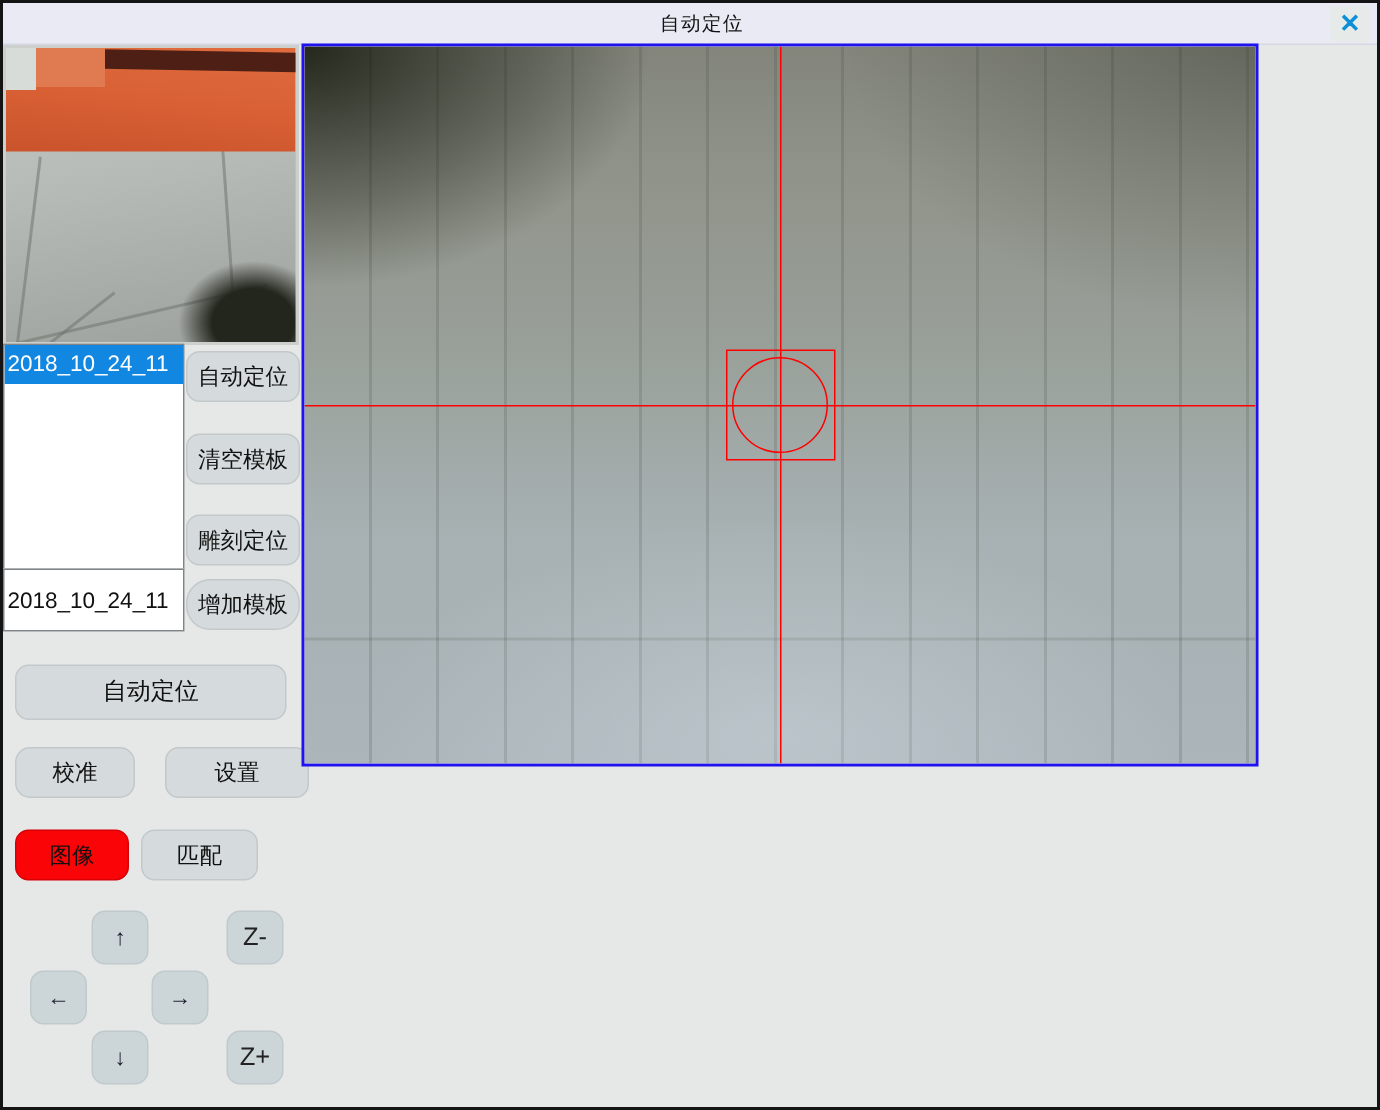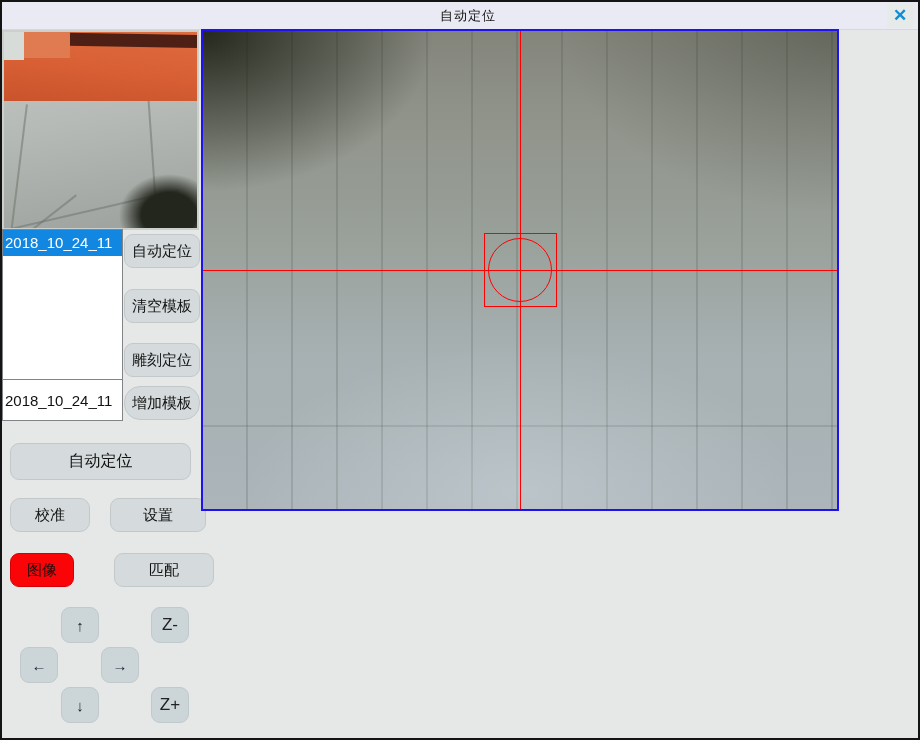--- a/index.html
+++ b/index.html
@@ -60,23 +60,23 @@
     position:absolute; display:flex; align-items:center; justify-content:center;
     background:#d5dbdc; border:1px solid #c3c9ca; border-radius:9px;
     font-size:15px; color:#111; cursor:pointer; font-family:"Liberation Sans", sans-serif;
   }
   .tpl-btn { left:122px; width:76px; height:34px; }
   .btn-delete { top:232px; } .btn-clear { top:287px; }
   .btn-engrave { top:341px; } .btn-add { top:384px;border-radius:16px; }
   .btn-poscut { left:8px; top:441px; width:181px; height:37px; font-size:16px; }
   .btn-cal { left:8px; top:496px; width:80px; height:34px;border-radius:10px; }
   .btn-set { left:108px; top:496px; width:96px; height:34px; }
-  .btn-img { left:8px; top:551px; width:64px; height:34px;
+  .btn-img { left:8px; top:551px; width:76px; height:34px;
     background:#fb0408; border-color:#d40006; }
-  .btn-match { left:112px; top:551px; width:100px; height:34px; }
+  .btn-match { left:92px; top:551px; width:78px; height:34px; }
   .jog { width:38px; height:36px; background:#ccd5d8; border:1px solid #c0c9cc;
     font-size:15px; color:#1c2030; }
   .jog-up { left:59px; top:605px; } .jog-zminus { left:149px; top:605px; font-size:17px; color:#222; }
   .jog-left { left:18px; top:645px; } .jog-right { left:99px; top:645px; }
   .jog-down { left:59px; top:685px; } .jog-zplus { left:149px; top:685px; font-size:17px; color:#222; }
   
   .camera {
     position:absolute; left:199px; top:27px; width:638px; height:482px;
     border:2px solid #2012f0; overflow:hidden; cursor:crosshair;
   }

